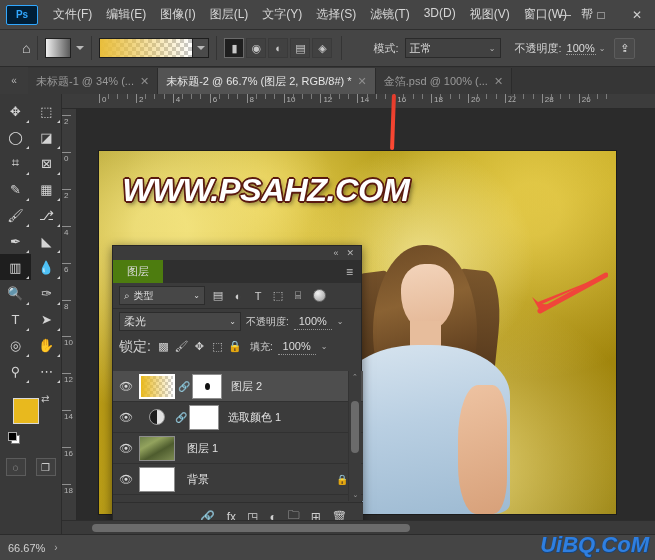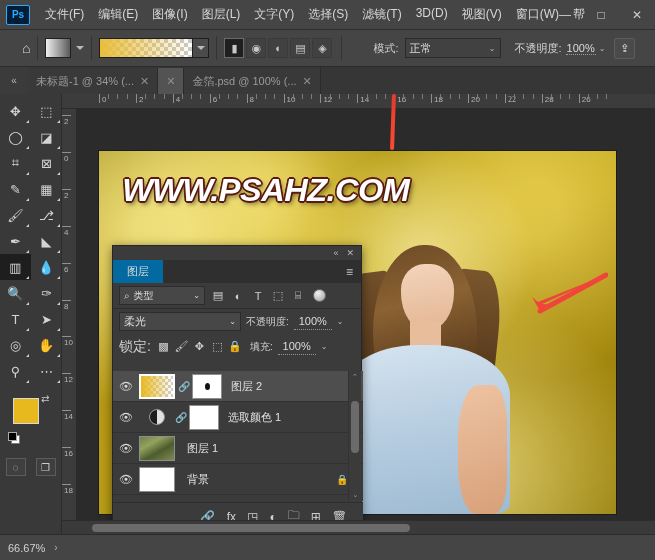--- a/index.html
+++ b/index.html
@@ -12,21 +12,21 @@
   }
   #app { position:relative; width:655px; height:560px; }
 
   
   .menubar {
     position:absolute; left:0; top:0; width:655px; height:30px;
     background:#454545; display:flex; align-items:center;
     border-bottom:1px solid #2e2e2e;
   }
   .ps-logo {
-    width:24px; height:20px; margin-left:6px; margin-right:8px;
+    width:32px; height:20px; margin-left:6px; margin-right:8px;
     background:#001e36; border:1px solid #31a8ff; border-radius:2px;
     color:#31a8ff; font-size:10px; font-weight:bold;
     display:flex; align-items:center; justify-content:center;
   }
   .menu-item {
     padding:5px 7px; color:#d6d6d6; font-size:12px; white-space:nowrap;
     cursor:default;
   }
   .win-ctrls { position:absolute; right:0; top:0; height:30px; display:flex; }
   .win-btn {
@@ -243,21 +243,21 @@
   }
   .panel-topbar {
     height:14px; background:#3b3b3b; display:flex; align-items:center;
     justify-content:flex-end; gap:8px; padding-right:7px; color:#b6b6b6;
     font-size:9px;
   }
   .panel-tabrow {
     height:23px; background:#2f2f2f; display:flex; align-items:stretch;
   }
   .panel-tab {
-    display:flex; align-items:center; padding:0 14px; background:#0369a1;
+    display:flex; align-items:center; padding:0 14px; background:#4d7c0f;
     color:#dcdcdc; font-size:11px;
   }
   .panel-menu {
     margin-left:auto; display:flex; align-items:center; padding:0 8px;
     color:#c6c6c6; font-size:12px;
   }
   .filter-row {
     height:26px; display:flex; align-items:center; gap:3px;
     padding:0 6px; border-bottom:1px solid #2e2e2e;
   }
@@ -442,20 +442,21 @@
   </div>
 
   <div class="tabbar">
     <div class="collapse-btn">«</div>
     <div id="doc-tabs" style="display:flex;align-items:flex-end;">
         <div class="tab">
           <span>未标题-1 @ 34% (...</span>
           <span class="x">✕</span>
         </div>
         <div class="tab active">
+          <span>未标题-2 @ 66.7% (图层 2, RGB/8#) *</span>
           <span class="x">✕</span>
         </div>
         <div class="tab">
           <span>金箔.psd @ 100% (...</span>
           <span class="x">✕</span>
         </div>
       </div>
   </div>
 
   <div class="toolbar">
@@ -781,15 +782,16 @@
       </div>
   </div>
 
   <div class="hscroll">
     <div class="hscroll-thumb"></div>
   </div>
 
   <div class="statusbar">
     <span class="status-zoom">66.67%</span>
     <span class="status-arrow">›</span>
+    <span class="watermark">UiBQ.CoM</span>
   </div>
 
 </div>
 
 </body></html>

